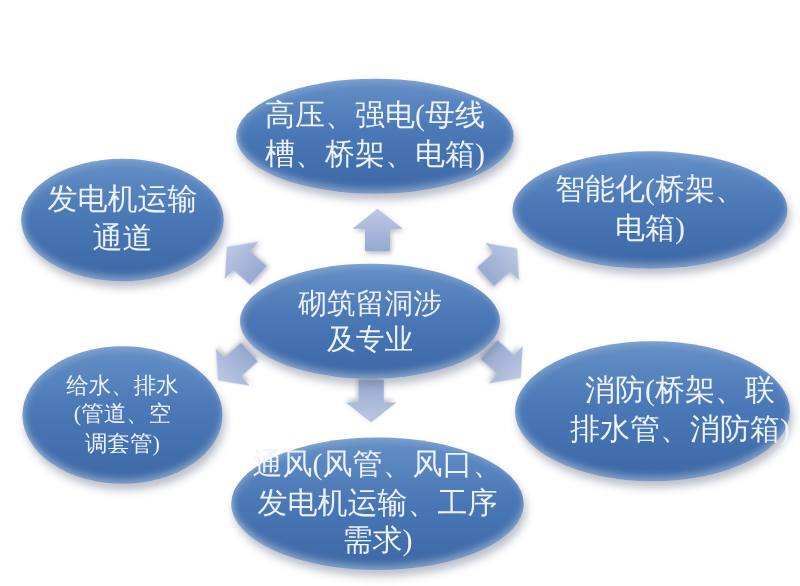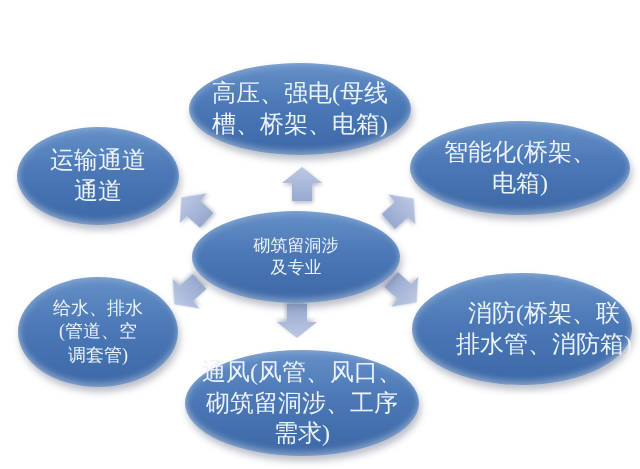--- a/index.html
+++ b/index.html
@@ -62,21 +62,21 @@
 
   
   .node-top        { left: 189px; top:  63px; width: 222px; height: 92px; }
   .node-top-left   { left:  17px; top: 127px; width: 162px; height: 98px; }
   .node-top-right  { left: 410px; top: 121px; width: 220px; height: 94px; }
   .node-center     { left: 192px; top: 211px; width: 208px; height: 92px; }
   .node-left       { left:  18px; top: 277px; width: 160px; height: 110px; }
   .node-right      { left: 412px; top: 273px; width: 220px; height: 112px; justify-content: flex-end; }
   .node-bottom     { left: 185px; top: 350px; width: 234px; height: 106px; }
 
-  .node-center .node-label { font-size: 17px; text-align: center; }
+  .node-center .node-label { font-size: 23px; text-align: center; }
   .node-left   .node-label { font-size: 18px; }
 
   .arrow {
     position: absolute;
     width: 40px;
     height: 34px;
     filter: drop-shadow(1px 2px 2px rgba(120, 130, 152, 0.55));
   }
   .arrow svg { display: block; width: 100%; height: 100%; }
 
@@ -133,39 +133,39 @@
     <svg viewBox="0 0 40 34">
         <polygon points="20,0 40,16 30,16 30,34 10,34 10,16 0,16" fill="url(#arrowGrad)"></polygon>
       </svg>
   </div>
 
   <div class="node node-top">
     <div class="node-label">高压、强电(母线
 槽、桥架、电箱)</div>
   </div>
   <div class="node node-top-left">
-    <div class="node-label">运输通道
+    <div class="node-label">发电机运输
 通道</div>
   </div>
   <div class="node node-top-right">
     <div class="node-label">智能化(桥架、
 电箱)</div>
   </div>
   <div class="node node-left">
     <div class="node-label">给水、排水
 (管道、空
 调套管)</div>
   </div>
   <div class="node node-right">
     <div class="node-label">消防(桥架、联
 排水管、消防箱)</div>
   </div>
   <div class="node node-bottom">
     <div class="node-label">通风(风管、风口、
-砌筑留洞涉、工序
+发电机运输、工序
 需求)</div>
   </div>
 
   <div class="node node-center">
     <div class="node-label">砌筑留洞涉
 及专业</div>
   </div>
 
 </div>
 

